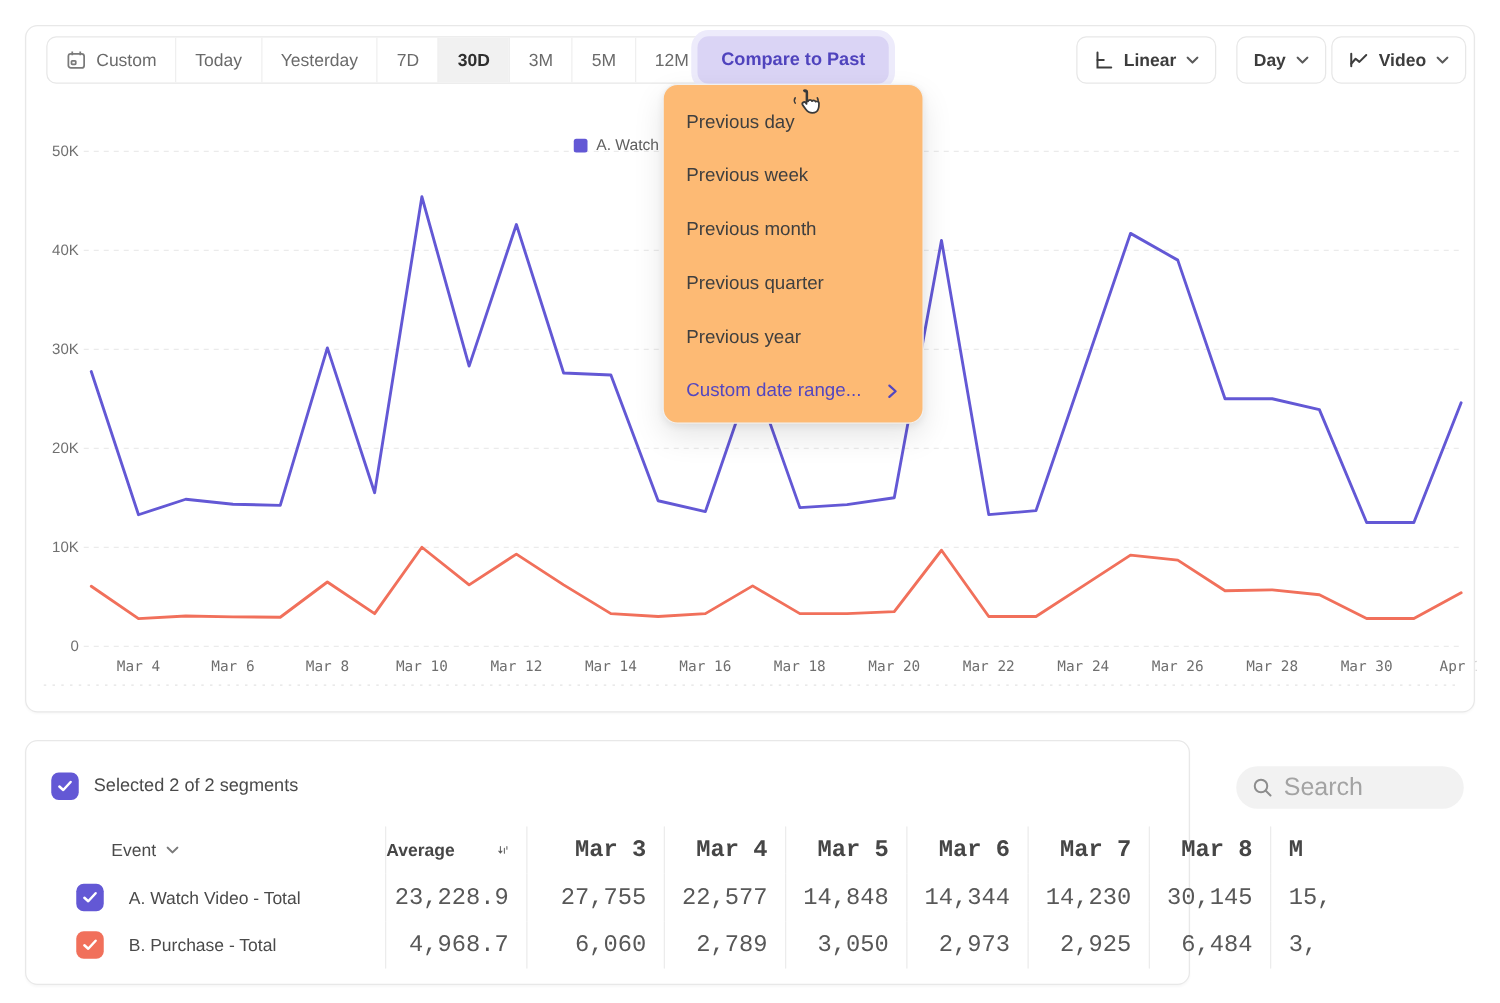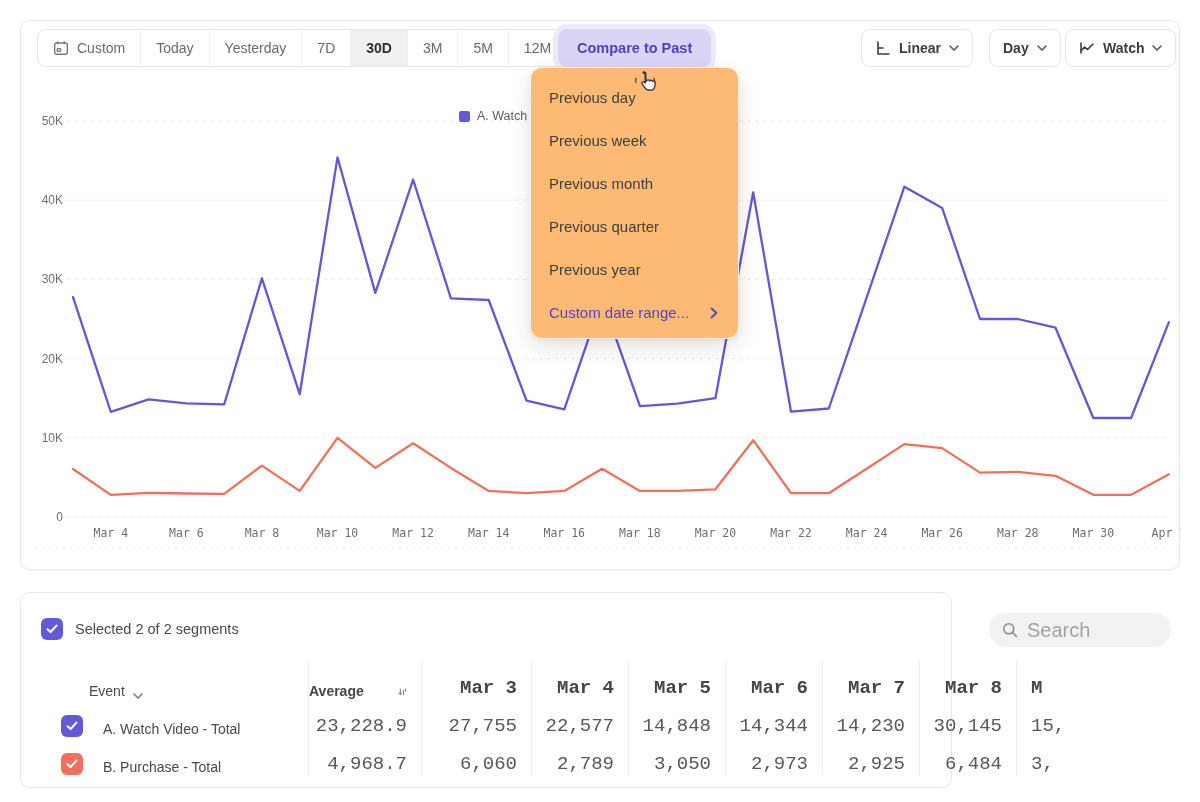--- a/index.html
+++ b/index.html
@@ -41,21 +41,21 @@
   .seg-sel { position:absolute; left:20px; top:25px; display:flex; align-items:center; gap:12px; }
   .chk { width:22px; height:22px; border-radius:6px; display:flex; align-items:center; justify-content:center; flex:none; cursor:pointer; }
   .seg-sel-label { font-size:14.5px; color:#4a4a4a; }
   .search-pill { position:absolute; left:968px; top:20px; width:182px; height:34px; border-radius:17px; background:#f2f2f2; display:flex; align-items:center; gap:9px; padding:0 13px; }
   .search-pill input { border:none; outline:none; background:transparent; font-size:20px; color:#555; width:130px; font-family:"Liberation Sans",sans-serif; }
   .search-pill input::placeholder { color:#a3a3a3; }
 
   
   .tbl-wrap { position:absolute; left:20px; top:68px; width:1050px; height:114px; overflow:hidden; }
   .tbl { display:grid; grid-template-columns:267px 113px 110px 97px 97px 97px 97px 97px 97px; grid-auto-rows:38px; }
-  .cell { display:flex; align-items:flex-end; font-size:14px; color:#4a4a4a; }
+  .cell { display:flex; align-items:center; font-size:14px; color:#4a4a4a; }
   .cell.sep { border-left:1px solid #ececec; }
   .cell.num { justify-content:flex-end; padding-right:14px; font-family:Liberation Mono, monospace; font-size:19px; color:#585858; }
   .cell.num.clip { justify-content:flex-start; padding-left:14px; }
   .cell.hdr { color:#4a4a4a; }
   .cell.hdr.num { font-weight:bold; color:#464646;gap:32px; }
   .event-hdr { padding-left:48px; gap:8px; font-size:14px; color:#525252; }
   .row-label { gap:20px; padding-left:20px; }
   .sort-ico { width:16px; height:14px; margin-left:2px; }
 </style>
 </head>
@@ -116,21 +116,21 @@
       <svg class="chev" viewBox="0 0 10 6" fill="none" stroke="#5a5a5a" stroke-width="1.6" stroke-linecap="round">
           <path d="M1 1l4 4 4-4"></path>
         </svg>
     </div>
 
     <div class="right-btn" id="charttype-btn">
       <svg class="cal-ico" viewBox="0 0 16 16" fill="none" stroke="#3d3d3d" stroke-width="1.6" stroke-linecap="round" stroke-linejoin="round">
           <path d="M2 3v10"></path>
           <path d="M2 11l3.5-4 3 2.5L14 4"></path>
         </svg>
-      <span>Watch</span>
+      <span>Video</span>
       <svg class="chev" viewBox="0 0 10 6" fill="none" stroke="#5a5a5a" stroke-width="1.6" stroke-linecap="round">
           <path d="M1 1l4 4 4-4"></path>
         </svg>
     </div>
   </div>
 
   <div class="legend" id="legend">
       <div class="legend-item">
         <span class="swatch" style="background: rgb(99, 88, 213);"></span>
         <span>A. Watch Video</span>

